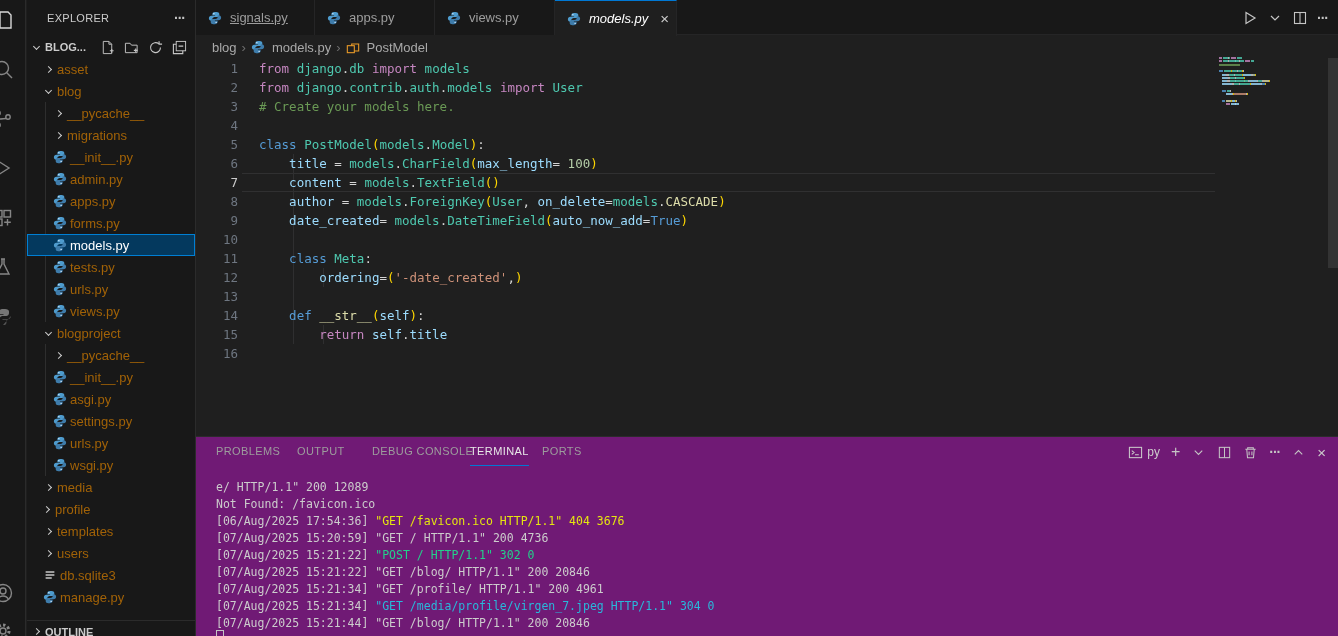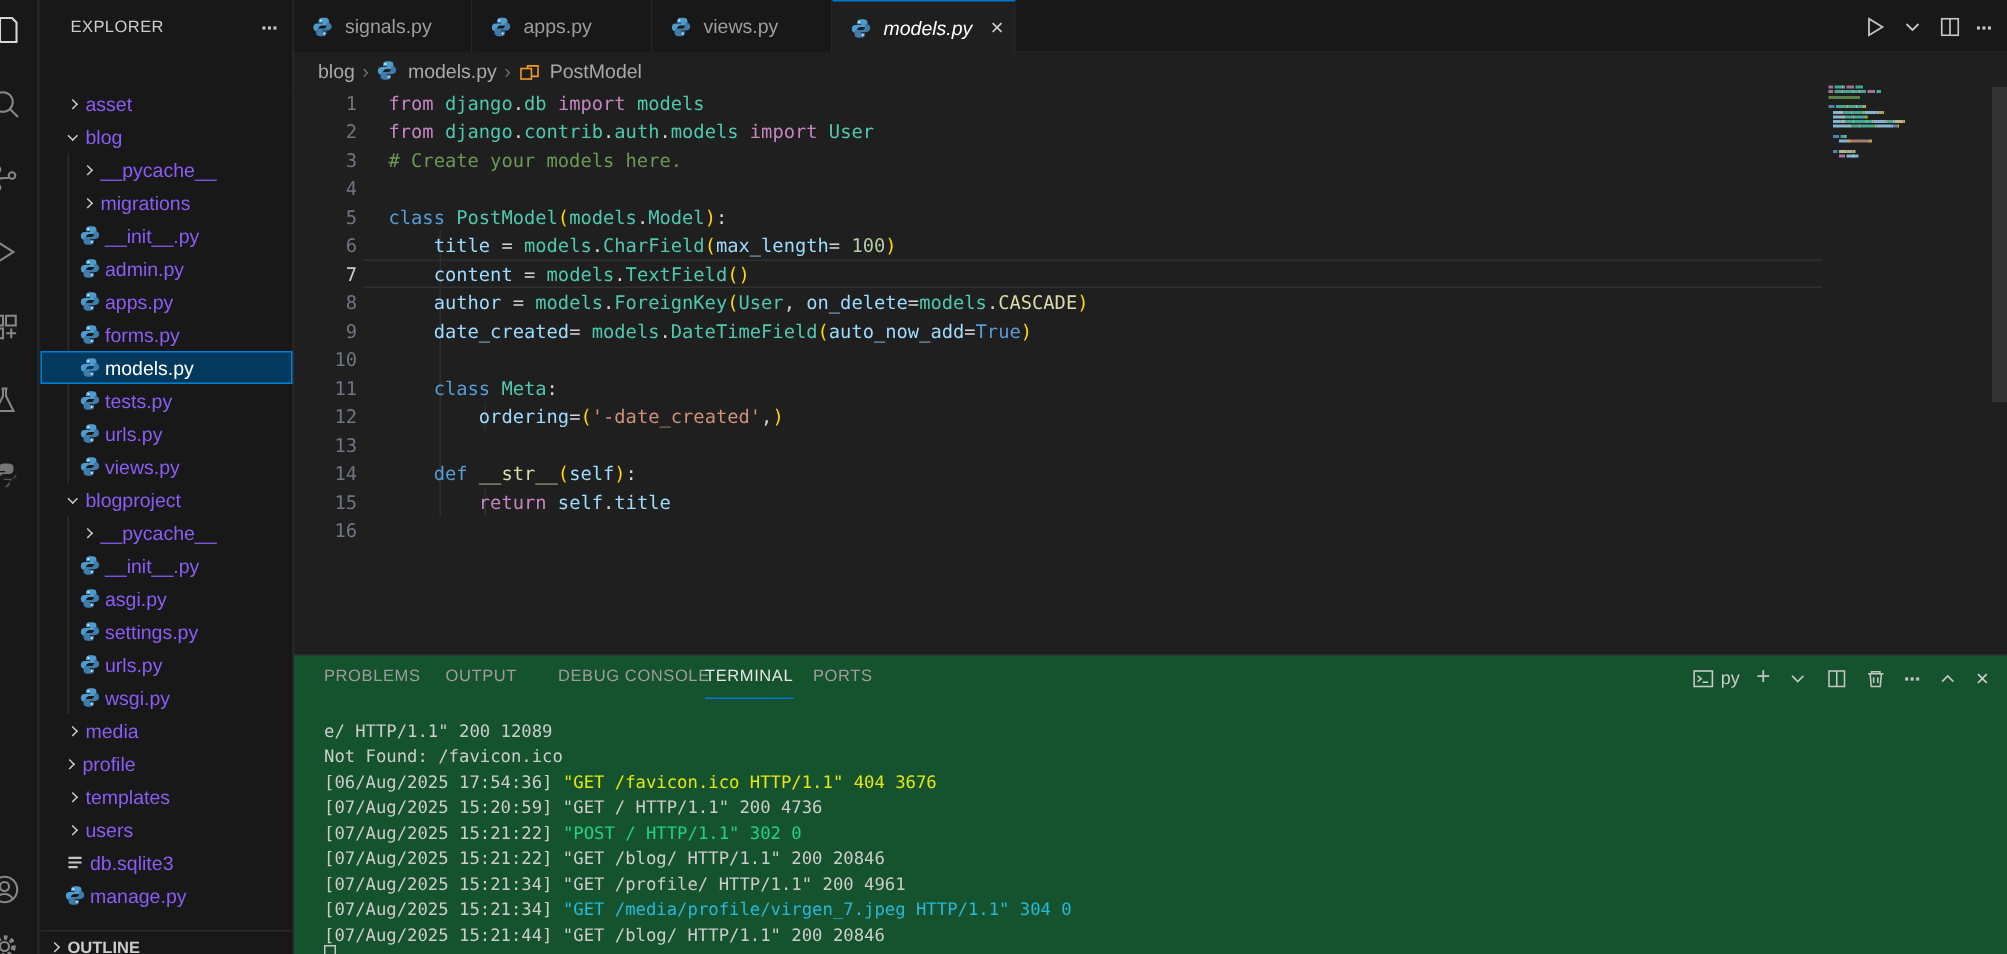--- a/index.html
+++ b/index.html
@@ -23,21 +23,21 @@
   .sb-header .ttl { flex:1; letter-spacing:.3px; }
   .sb-section { position:absolute; top:36px; left:0; right:0; height:22px; display:flex; align-items:center;
                 font-size:11px; font-weight:bold; color:#cccccc; padding:0 8px 0 4px; }
   .sb-actions { margin-left:auto; display:flex; gap:9px; color:#c5c5c5; }
   .sb-actions svg { width:15px; height:15px; }
   .chev { width:5px; height:5px; border-right:1px solid #cccccc; border-bottom:1px solid #cccccc;
           display:inline-block; flex:none; }
   .chev.right { transform:rotate(-45deg); margin:0 6px 0 3px; }
   .chev.down  { transform:rotate(45deg);  margin:-2px 6px 0 3px; }
   .tree-row { position:absolute; left:0; width:168px; height:22px; display:flex; align-items:center;
-              font-size:13px; color:#8b5cf6; cursor:pointer; }
+              font-size:13px; color:#a16207; cursor:pointer; }
   .tree-row.selected { background:#04395e; outline:1px solid #007fd4; outline-offset:-1px; color:#fff; }
   .fic { width:17px; height:14px; display:inline-flex; flex:none; }
   .fic svg { width:14px; height:14px; }
   .sb-guide { position:absolute; left:18px; width:1px; background:#2e2e2e; }
   .sb-outline { position:absolute; top:620px; left:0; right:0; height:22px; border-top:1px solid #2b2b2b;
                 display:flex; align-items:center; font-size:11px; font-weight:bold; color:#cccccc; padding-left:4px; }
 
   
   .tabbar { position:absolute; left:196px; top:0; right:0; height:35px; background:#181818;
             border-bottom:1px solid #252526; }
@@ -73,21 +73,21 @@
   .tk-fn{color:#dcdcaa}.tk-num{color:#b5cea8}.tk-str{color:#ce9178}.tk-com{color:#6a9955}
   .tk-br{color:#ffd700}.tk-pl{color:#d4d4d4}.tk-bool{color:#569cd6}
 
   
   .minimap { position:absolute; left:1219px; top:57px; width:78px; height:62px; }
   .mm-bar { position:absolute; height:2px; opacity:.8; }
   .scroll-thumb { position:absolute; left:1328px; top:58px; width:10px; height:210px;
                   background:rgba(121,121,121,.22); }
 
   
-  .panel { position:absolute; left:196px; top:436px; right:0; bottom:0; background:#14532d;
+  .panel { position:absolute; left:196px; top:436px; right:0; bottom:0; background:#701a75;
            border-top:1px solid #2b2b2b;text-decoration:underline; }
   .ptab { position:absolute; top:0; height:29px; line-height:29px; font-size:11px; letter-spacing:.4px;
           color:#9d9d9d; cursor:pointer; }
   .ptab.active { color:#e7e7e7; border-bottom:1px solid #0078d4; }
   .panel-actions { position:absolute; right:12px; top:0; height:30px; display:flex; align-items:center;
                    gap:11px; color:#c5c5c5; }
   .panel-actions svg { width:15px; height:15px; }
   .shell-badge { display:flex; align-items:center; gap:4px; font-size:12px; color:#cccccc; }
   .i-plus::before { content:"+"; font-size:16px; }
   .terminal { position:absolute; left:20px; top:42px; font-family:"DejaVu Sans Mono",monospace;
@@ -149,20 +149,43 @@
           <circle cx="12" cy="12" r="6" stroke-width="3" stroke-dasharray="2.4 2.2"></circle>
           <circle cx="12" cy="12" r="3" stroke-width="1.4"></circle>
         </svg></div>
   </div>
 
   <div class="sidebar">
     <div class="sb-header">
       <span class="ttl">EXPLORER</span>
       <span class="i-more"></span>
     </div>
+    <div class="sb-section">
+      <span class="chev down"></span>
+      <span>BLOG...</span>
+      <span class="sb-actions">
+        <svg viewBox="0 0 16 16" fill="none" stroke="currentColor">
+            <path d="M9.5 1.5h-6v13h9v-10z"></path>
+            <path d="M9.5 1.5v3h3"></path>
+            <path d="M12.5 9.5v4M10.5 11.5h4" stroke-width="1.2"></path>
+          </svg>
+        <svg viewBox="0 0 16 16" fill="none" stroke="currentColor">
+            <path d="M1.5 3.5h5l1.5 2h6v8h-12.5z"></path>
+            <path d="M12.5 9v4M10.5 11h4" stroke-width="1.2"></path>
+          </svg>
+        <svg viewBox="0 0 16 16" fill="none" stroke="currentColor" stroke-width="1.2">
+            <path d="M13.3 8A5.3 5.3 0 1 1 11.6 4.2"></path>
+            <path d="M11.8 1.2v3.2h3.2"></path>
+          </svg>
+        <svg viewBox="0 0 16 16" fill="none" stroke="currentColor">
+            <rect x="4.5" y="1.5" width="10" height="10"></rect>
+            <path d="M4.5 4.5h-3v10h10v-3M7 6.5h5" stroke-width="1.2"></path>
+          </svg>
+      </span>
+    </div>
     <div class="sb-guide" style="top:102px;height:220px"></div>
     <div class="sb-guide" style="top:344px;height:132px"></div>
     <div id="tree">
         <div class="tree-row" style="top: 58px; padding-left: 16px;">
           <span class="chev right"></span>
           <span>asset</span>
         </div>
         <div class="tree-row" style="top: 80px; padding-left: 16px;">
           <span class="chev down"></span>
           <span>blog</span>
@@ -363,21 +386,21 @@
         </div>
       </div>
     <div class="sb-outline">
       <span class="chev right"></span>
       <span>OUTLINE</span>
     </div>
   </div>
 
   <div class="tabbar">
     <div id="tabs">
-        <div class="tab" style="left: 0px; width: 119px;">
+        <div class="tab" style="left: 0px; width: 119px; text-decoration: underline;">
           <span class="fic">
             <svg viewBox="0 0 16 16">
               <path fill="#4e9bcd" d="M7.9 1C6.1 1 5 1.9 5 3.3v1.5h3.1v.6H3.7C2.2 5.4 1 6.6 1 8.3s1.1 2.9 2.6 2.9h1.3V9.4c0-1.5 1.3-2.6 2.8-2.6h3c1.3 0 2.2-1 2.2-2.3V3.2C12.9 1.9 11.6 1 10 1z"></path>
               <path fill="#3e7cab" d="M8.1 15c1.8 0 2.9-.9 2.9-2.3v-1.5H7.9v-.6h4.4c1.5 0 2.7-1.2 2.7-2.9S13.9 4.8 12.4 4.8h-1.3v1.8c0 1.5-1.3 2.6-2.8 2.6h-3c-1.3 0-2.2 1-2.2 2.3v1.3C3.1 14.1 4.4 15 6 15z"></path>
               <circle cx="6.7" cy="3" r=".8" fill="#dfeefb"></circle>
               <circle cx="9.3" cy="13" r=".8" fill="#dfeefb"></circle>
             </svg>
           </span>
           <span>signals.py</span>
         </div>

